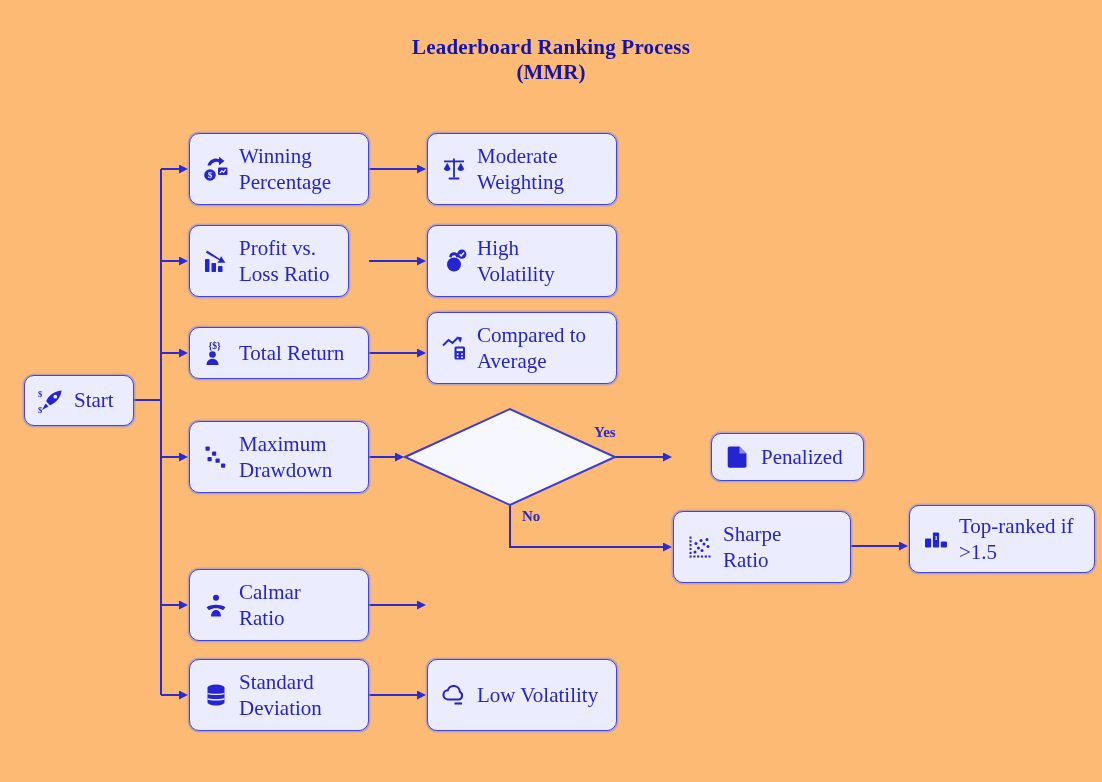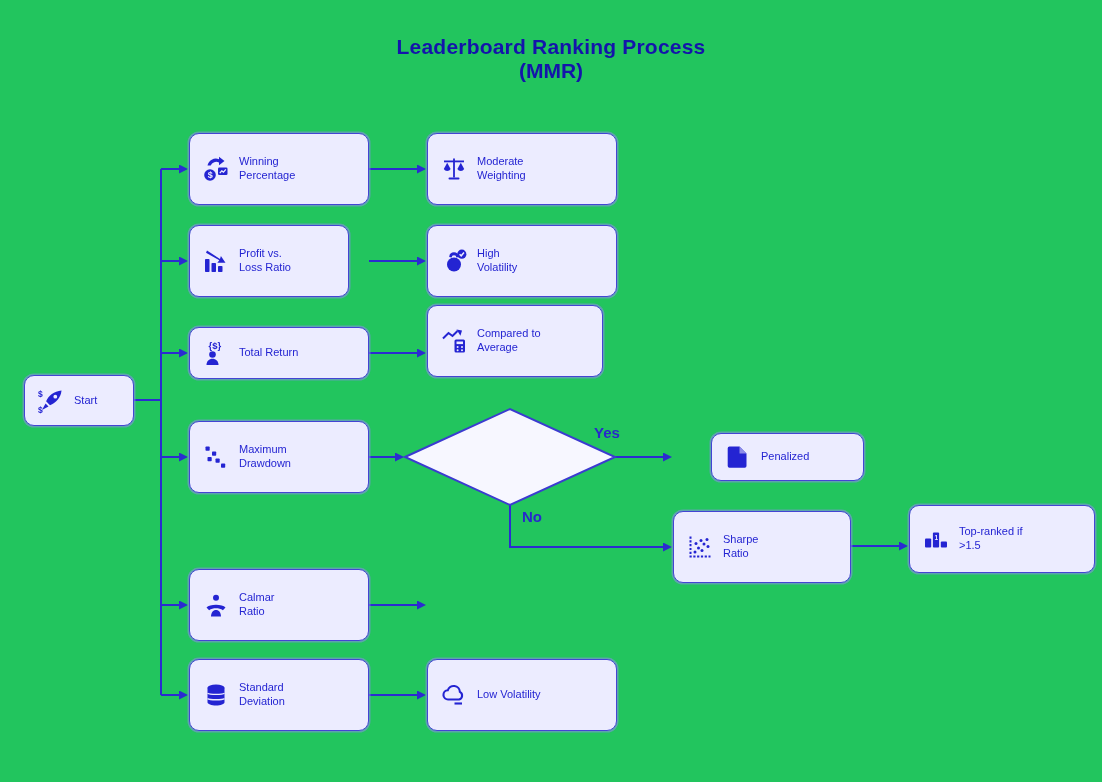--- a/index.html
+++ b/index.html
@@ -1,26 +1,26 @@
 <!DOCTYPE html>
 <html><head>
 <meta charset="utf-8">
 <style>
   *{margin:0;padding:0;box-sizing:border-box}
   html,body{background:#000}
-  .canvas{position:relative;width:1102px;height:782px;background:#22c55e;overflow:hidden;
-          font-family:Liberation Sans, sans-serif}
+  .canvas{position:relative;width:1102px;height:782px;background:#fdba74;overflow:hidden;
+          font-family:Liberation Serif, serif}
   .title{position:absolute;top:35px;left:0;width:100%;text-align:center;color:#1414ab;font-weight:700}
   .title .t1{display:block;font-size:21px;letter-spacing:.2px}
   .title .t2{display:block;font-size:21px;margin-top:0}
   svg.edges{position:absolute;left:0;top:0}
   .node{position:absolute;display:flex;align-items:center;gap:10px;padding:6px 13px;
         background:#ececff;border:1.6px solid #4444d4;border-radius:10px;
         box-shadow:0 0 0 1.5px rgba(140,140,235,.55)}
-  .node .label{color:#2424d2;font-size:11px;line-height:1.25;white-space:pre-line}
+  .node .label{color:#2424d2;font-size:21px;line-height:1.25;white-space:pre-line}
   .icon{flex:0 0 auto;display:flex}
   .icon svg{width:26px;height:26px;fill:#2424d2}
   .decision-label{position:absolute;left:420px;top:435px;width:180px;text-align:center;
         color:#2424d2;font-size:17px;line-height:1.3;white-space:pre-line}
   .edge-label{position:absolute;color:#2828cc;font-size:15px;font-weight:700}
   .edge-label.yes{left:594px;top:424px}
   .edge-label.no{left:522px;top:508px}
 </style>
 </head>
 <body>
@@ -168,21 +168,21 @@
           <path d="M8.2 9a4.8 4.8 0 0 1 9.6 0l-2.4.6a2.4 2.4 0 0 0-4.8 0z"></path>
           <circle cx="13" cy="16.5" r="7"></circle>
           <circle cx="20.8" cy="6.2" r="4.6"></circle>
           <path d="M18.6 6.2l1.6 1.6 2.8-3.2" stroke="#ececff" stroke-width="1.5" fill="none"></path>
         </svg>
     </span>
     <span class="label">High
 Volatility</span>
   </div>
 
-  <div class="node" style="left:427px;top:305px;width:176px;height:72px">
+  <div class="node" style="left:427px;top:312px;width:190px;height:72px">
     <span class="icon">
       <svg viewBox="0 0 26 26">
           <path d="M2 10.5 7.5 5l4 3L16.5 3" fill="none" stroke="#2424d2" stroke-width="2"></path>
           <path d="M15.5 1.5l5.5 1-1.6 5.3z"></path>
           <rect x="13.5" y="11.5" width="10.5" height="13" rx="1.5"></rect>
           <rect x="15.5" y="13.5" width="6.5" height="2.6" fill="#ececff"></rect>
           <circle cx="16.6" cy="19" r="1" fill="#ececff"></circle>
           <circle cx="21" cy="19" r="1" fill="#ececff"></circle>
           <circle cx="16.6" cy="22.2" r="1" fill="#ececff"></circle>
           <circle cx="21" cy="22.2" r="1" fill="#ececff"></circle>

